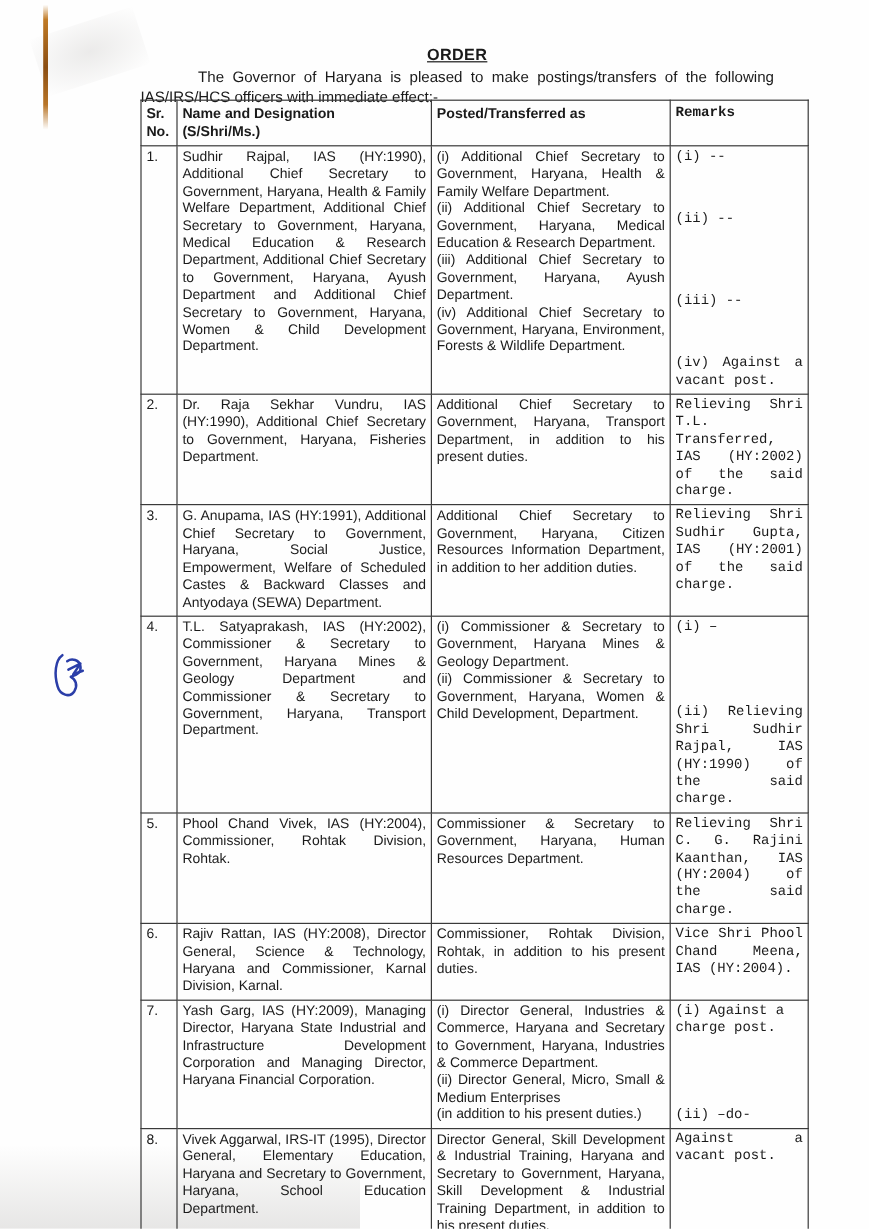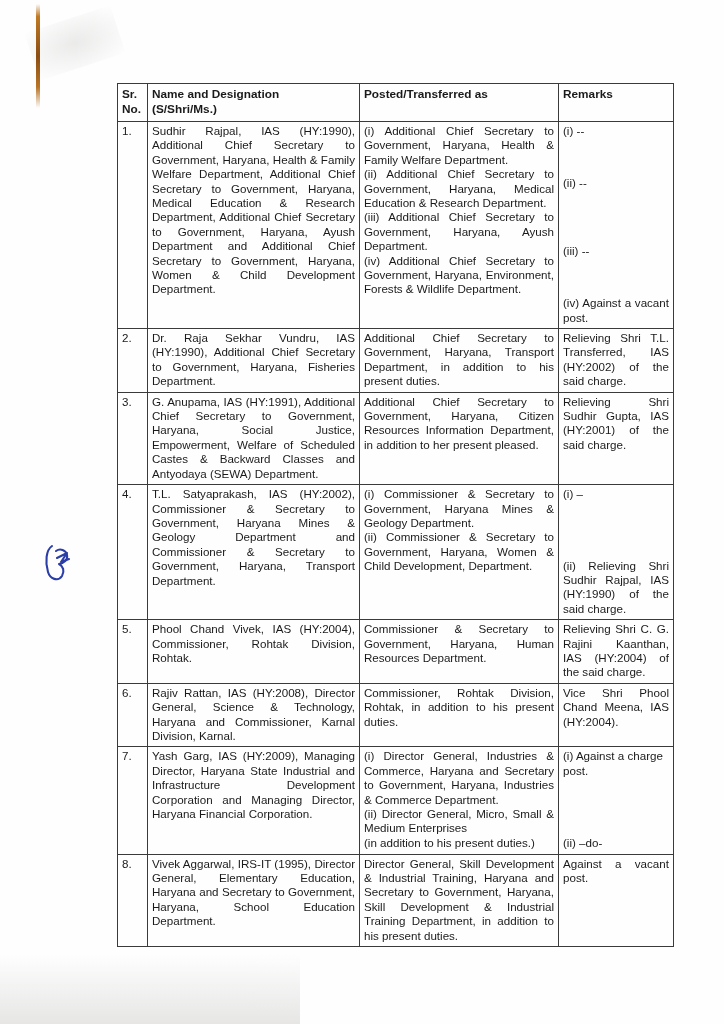--- a/index.html
+++ b/index.html
@@ -118,21 +118,21 @@
     font-weight: bold;
     font-size: 11.8px;
     line-height: 15px;
     text-align: left;
     padding-top: 3px;
     padding-bottom: 4px;
   }
   th.c-sr, td.c-sr { width: 21px; }
   th.c-name, td.c-name { width: 203px; }
   th.c-post, td.c-post { width: 190px; margin-top: 48px; }
-  th.c-rem,  td.c-rem  { width: 106px; }
+  th.c-rem,  td.c-rem  { width: 106px; font-family: Liberation Mono, monospace; }
 
   th.c-rem { text-align: center; }
 
   td.c-sr { text-align: left; }
 
   .just { text-align: justify; text-justify: inter-word; }
   .just p { margin: 0; }
   .just p.nojust { text-align: left; }
 
   
@@ -150,20 +150,22 @@
   <div class="scan-smudge"></div>
   <div class="scan-smudge2"></div>
   <div class="binder-streak"></div>
 
   <svg class="margin-mark" viewBox="0 0 34 46">
     <path d="M10 8 C4 12, 3 24, 6 34 C8 41, 16 44, 20 38 C23 33, 21 28, 17 26 C22 25, 26 22, 25 17 C24 12, 18 10, 14 13" fill="none" stroke="#2b3ea8" stroke-width="2.1" stroke-linecap="round" stroke-linejoin="round"></path>
     <path d="M15 20 L25 15 L19 24 L27 21" fill="none" stroke="#2b3ea8" stroke-width="2.1" stroke-linecap="round" stroke-linejoin="round"></path>
   </svg>
 
   <div class="doc-head">
+    <div class="doc-title">ORDER</div>
+    <p class="doc-intro">The Governor of Haryana is pleased to make postings/transfers of the following IAS/IRS/HCS officers with immediate effect:-</p>
   </div>
 
   <table class="order-table">
     <thead>
       <tr>
         <th class="c-sr">
           <div>Sr.</div>
           <div>No.</div>
         </th>
         <th class="c-name">
@@ -204,21 +206,21 @@
         </td>
         <td class="c-rem just">
           <p>Relieving Shri T.L. Transferred, IAS (HY:2002) of the said charge.</p>
         </td>
       </tr>
 
       <tr>
         <td class="c-sr">3.</td>
         <td class="c-name just">G. Anupama, IAS (HY:1991), Additional Chief Secretary to Government, Haryana, Social Justice, Empowerment, Welfare of Scheduled Castes &amp; Backward Classes and Antyodaya (SEWA) Department.</td>
         <td class="c-post just">
-          <p>Additional Chief Secretary to Government, Haryana, Citizen Resources Information Department, in addition to her present pleased.</p>
+          <p>Additional Chief Secretary to Government, Haryana, Citizen Resources Information Department, in addition to her addition duties.</p>
         </td>
         <td class="c-rem just">
           <p>Relieving Shri Sudhir Gupta, IAS (HY:2001) of the said charge.</p>
         </td>
       </tr>
 
       <tr>
         <td class="c-sr">4.</td>
         <td class="c-name just">T.L. Satyaprakash, IAS (HY:2002), Commissioner &amp; Secretary to Government, Haryana Mines &amp; Geology Department and Commissioner &amp; Secretary to Government, Haryana, Transport Department.</td>
         <td class="c-post just">

